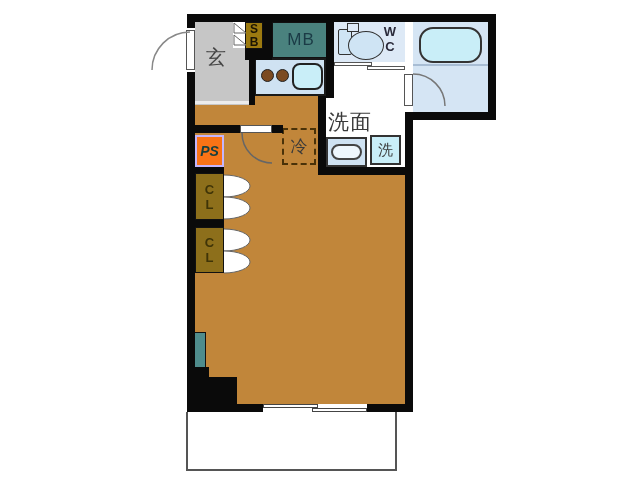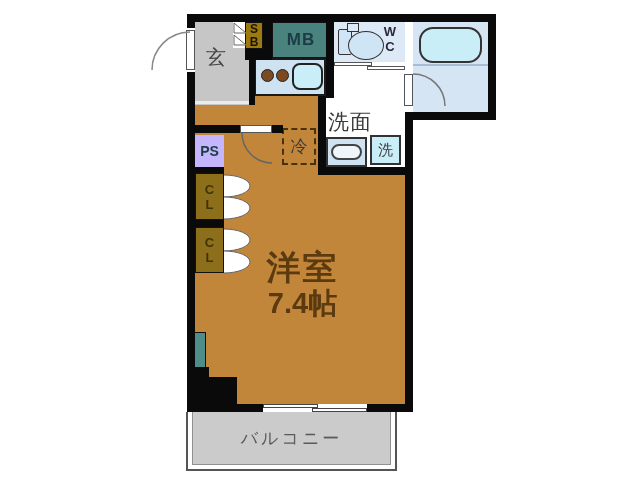--- a/index.html
+++ b/index.html
@@ -29,21 +29,21 @@
   <div class="abs" style="left:276px;top:69px;width:13px;height:13px;border-radius:50%;background:#7b4a21;border:1px solid #222;"></div>
   <div class="abs" style="left:292px;top:63px;width:31px;height:27px;background:#c9eef8;border:2px solid #222;border-radius:8px;"></div>
 
   <div class="abs wall" style="left:245px;top:46px;width:27px;height:14px;"></div>
   <div class="abs wall" style="left:263px;top:22px;width:9px;height:30px;"></div>
   <div class="abs ctr" style="left:245px;top:22px;width:18px;height:27px;background:#9c7a10;border:1px solid #111;">
     <span class="stack" style="font-size:12px;font-weight:bold;line-height:13px;color:#1c1504;">S
 B</span>
   </div>
   <div class="abs ctr" style="left:272px;top:22px;width:58px;height:36px;background:#4a827e;border:1px solid #111;">
-    <span style="font-size:17px;font-weight:700;color:#1b3b46;letter-spacing:1px;">MB</span>
+    <span style="font-size:17px;font-weight:400;color:#1b3b46;letter-spacing:1px;">MB</span>
   </div>
 
   <div class="abs" style="left:334px;top:22px;width:71px;height:44px;background:#dde9f6;"></div>
   <div class="abs" style="left:338px;top:29px;width:14px;height:26px;background:#cfe4f4;border:1.5px solid #333;border-radius:2px;"></div>
   <div class="abs" style="left:348px;top:31px;width:36px;height:29px;background:#cfe4f4;border:1.5px solid #333;border-radius:50%;"></div>
   <div class="abs" style="left:347px;top:23px;width:12px;height:9px;background:#dde9f6;border:1.5px solid #333;"></div>
   <div class="abs stack" style="left:380px;top:24px;width:20px;font-size:13px;font-weight:bold;line-height:15px;color:#2a2a3a;">W
 C</div>
 
   <div class="abs" style="left:334px;top:62px;width:71px;height:9px;background:#fff;"></div>
@@ -59,21 +59,21 @@
   </div>
 
   <div class="abs ctr" style="left:282px;top:128px;width:34px;height:37px;border:2px dashed #4a3208;">
     <span class="lbl" style="font-size:17px;">冷</span>
   </div>
 
   <div class="abs" style="left:413px;top:22px;width:75px;height:90px;background:#d5e5f4;"></div>
   <div class="abs" style="left:419px;top:27px;width:63px;height:36px;background:#c9eef8;border:2px solid #333;border-radius:14px;"></div>
   <div class="abs" style="left:413px;top:64px;width:75px;height:2px;background:#a8bdd4;"></div>
 
-  <div class="abs ctr" style="left:195px;top:135px;width:29px;height:32px;background:#c4b5fd;border:2px solid #c4b5fd;">
+  <div class="abs ctr" style="left:195px;top:135px;width:29px;height:32px;background:#f97316;border:2px solid #c4b5fd;font-style:italic;">
     <span style="font-size:14px;font-weight:bold;color:#173f3f;">PS</span>
   </div>
   <div class="abs wall" style="left:195px;top:167px;width:29px;height:6px;"></div>
   <div class="abs ctr" style="left:195px;top:173px;width:29px;height:47px;background:#8d6f1b;border:1px solid #111;">
     <span class="stack" style="font-size:13px;font-weight:bold;line-height:15px;color:#3f3407;">C
 L</span>
   </div>
   <div class="abs wall" style="left:195px;top:220px;width:29px;height:7px;"></div>
   <div class="abs ctr" style="left:195px;top:227px;width:29px;height:46px;background:#8d6f1b;border:1px solid #111;">
     <span class="stack" style="font-size:13px;font-weight:bold;line-height:15px;color:#3f3407;">C
@@ -105,28 +105,21 @@
   <div class="abs" style="left:240px;top:125px;width:32px;height:8px;background:#fff;border:1px solid #555;"></div>
 
   <div class="abs" style="left:405px;top:74px;width:8px;height:32px;background:#fff;"></div>
   <div class="abs" style="left:404px;top:74px;width:9px;height:32px;background:#fff;border:1px solid #555;"></div>
 
   <div class="abs" style="left:263px;top:404px;width:104px;height:8px;background:#fff;"></div>
   <div class="abs" style="left:263px;top:404px;width:55px;height:4px;background:#fff;border:1px solid #444;"></div>
   <div class="abs" style="left:312px;top:408px;width:55px;height:4px;background:#fff;border:1px solid #444;"></div>
 
   <div class="abs" style="left:186px;top:412px;width:211px;height:59px;background:#fff;border:2px solid #555;border-top:none;"></div>
-  <div class="abs ctr" style="left:192px;top:412px;width:199px;height:53px;background:#cbcbcb;border:1px solid #909090;border-top:none;">
-    <span style="font-size:17px;color:#5a5a5a;letter-spacing:3px;">バルコニー</span>
-  </div>
 
-  <div class="abs" style="left:215px;top:248px;width:175px;text-align:center;color:#5c3a10;font-weight:bold;">
-    <div style="font-size:34px;line-height:38px;letter-spacing:2px;">洋室</div>
-    <div style="font-size:29px;line-height:34px;">7.4帖</div>
-  </div>
 
   <svg width="640" height="480" viewBox="0 0 640 480">
     <path d="M190,32 A38,38 0 0 0 152,70" fill="none" stroke="#888" stroke-width="1.5"></path>
     <path d="M242,133 A30,30 0 0 0 272,163" fill="none" stroke="#666" stroke-width="1.5"></path>
     <path d="M413,74 A32,32 0 0 1 445,106" fill="none" stroke="#777" stroke-width="1.5"></path>
     <path d="M234,23 L246,33 L234,33 Z" fill="#fff" stroke="#666" stroke-width="1"></path>
     <path d="M234,35 L246,45 L234,45 Z" fill="#fff" stroke="#666" stroke-width="1"></path>
     <path d="M224,175 A26,11 0 0 1 224,197" fill="#fff" stroke="#666" stroke-width="1"></path>
     <path d="M224,197 A26,11 0 0 1 224,219" fill="#fff" stroke="#666" stroke-width="1"></path>
     <path d="M224,229 A26,11 0 0 1 224,251" fill="#fff" stroke="#666" stroke-width="1"></path>

